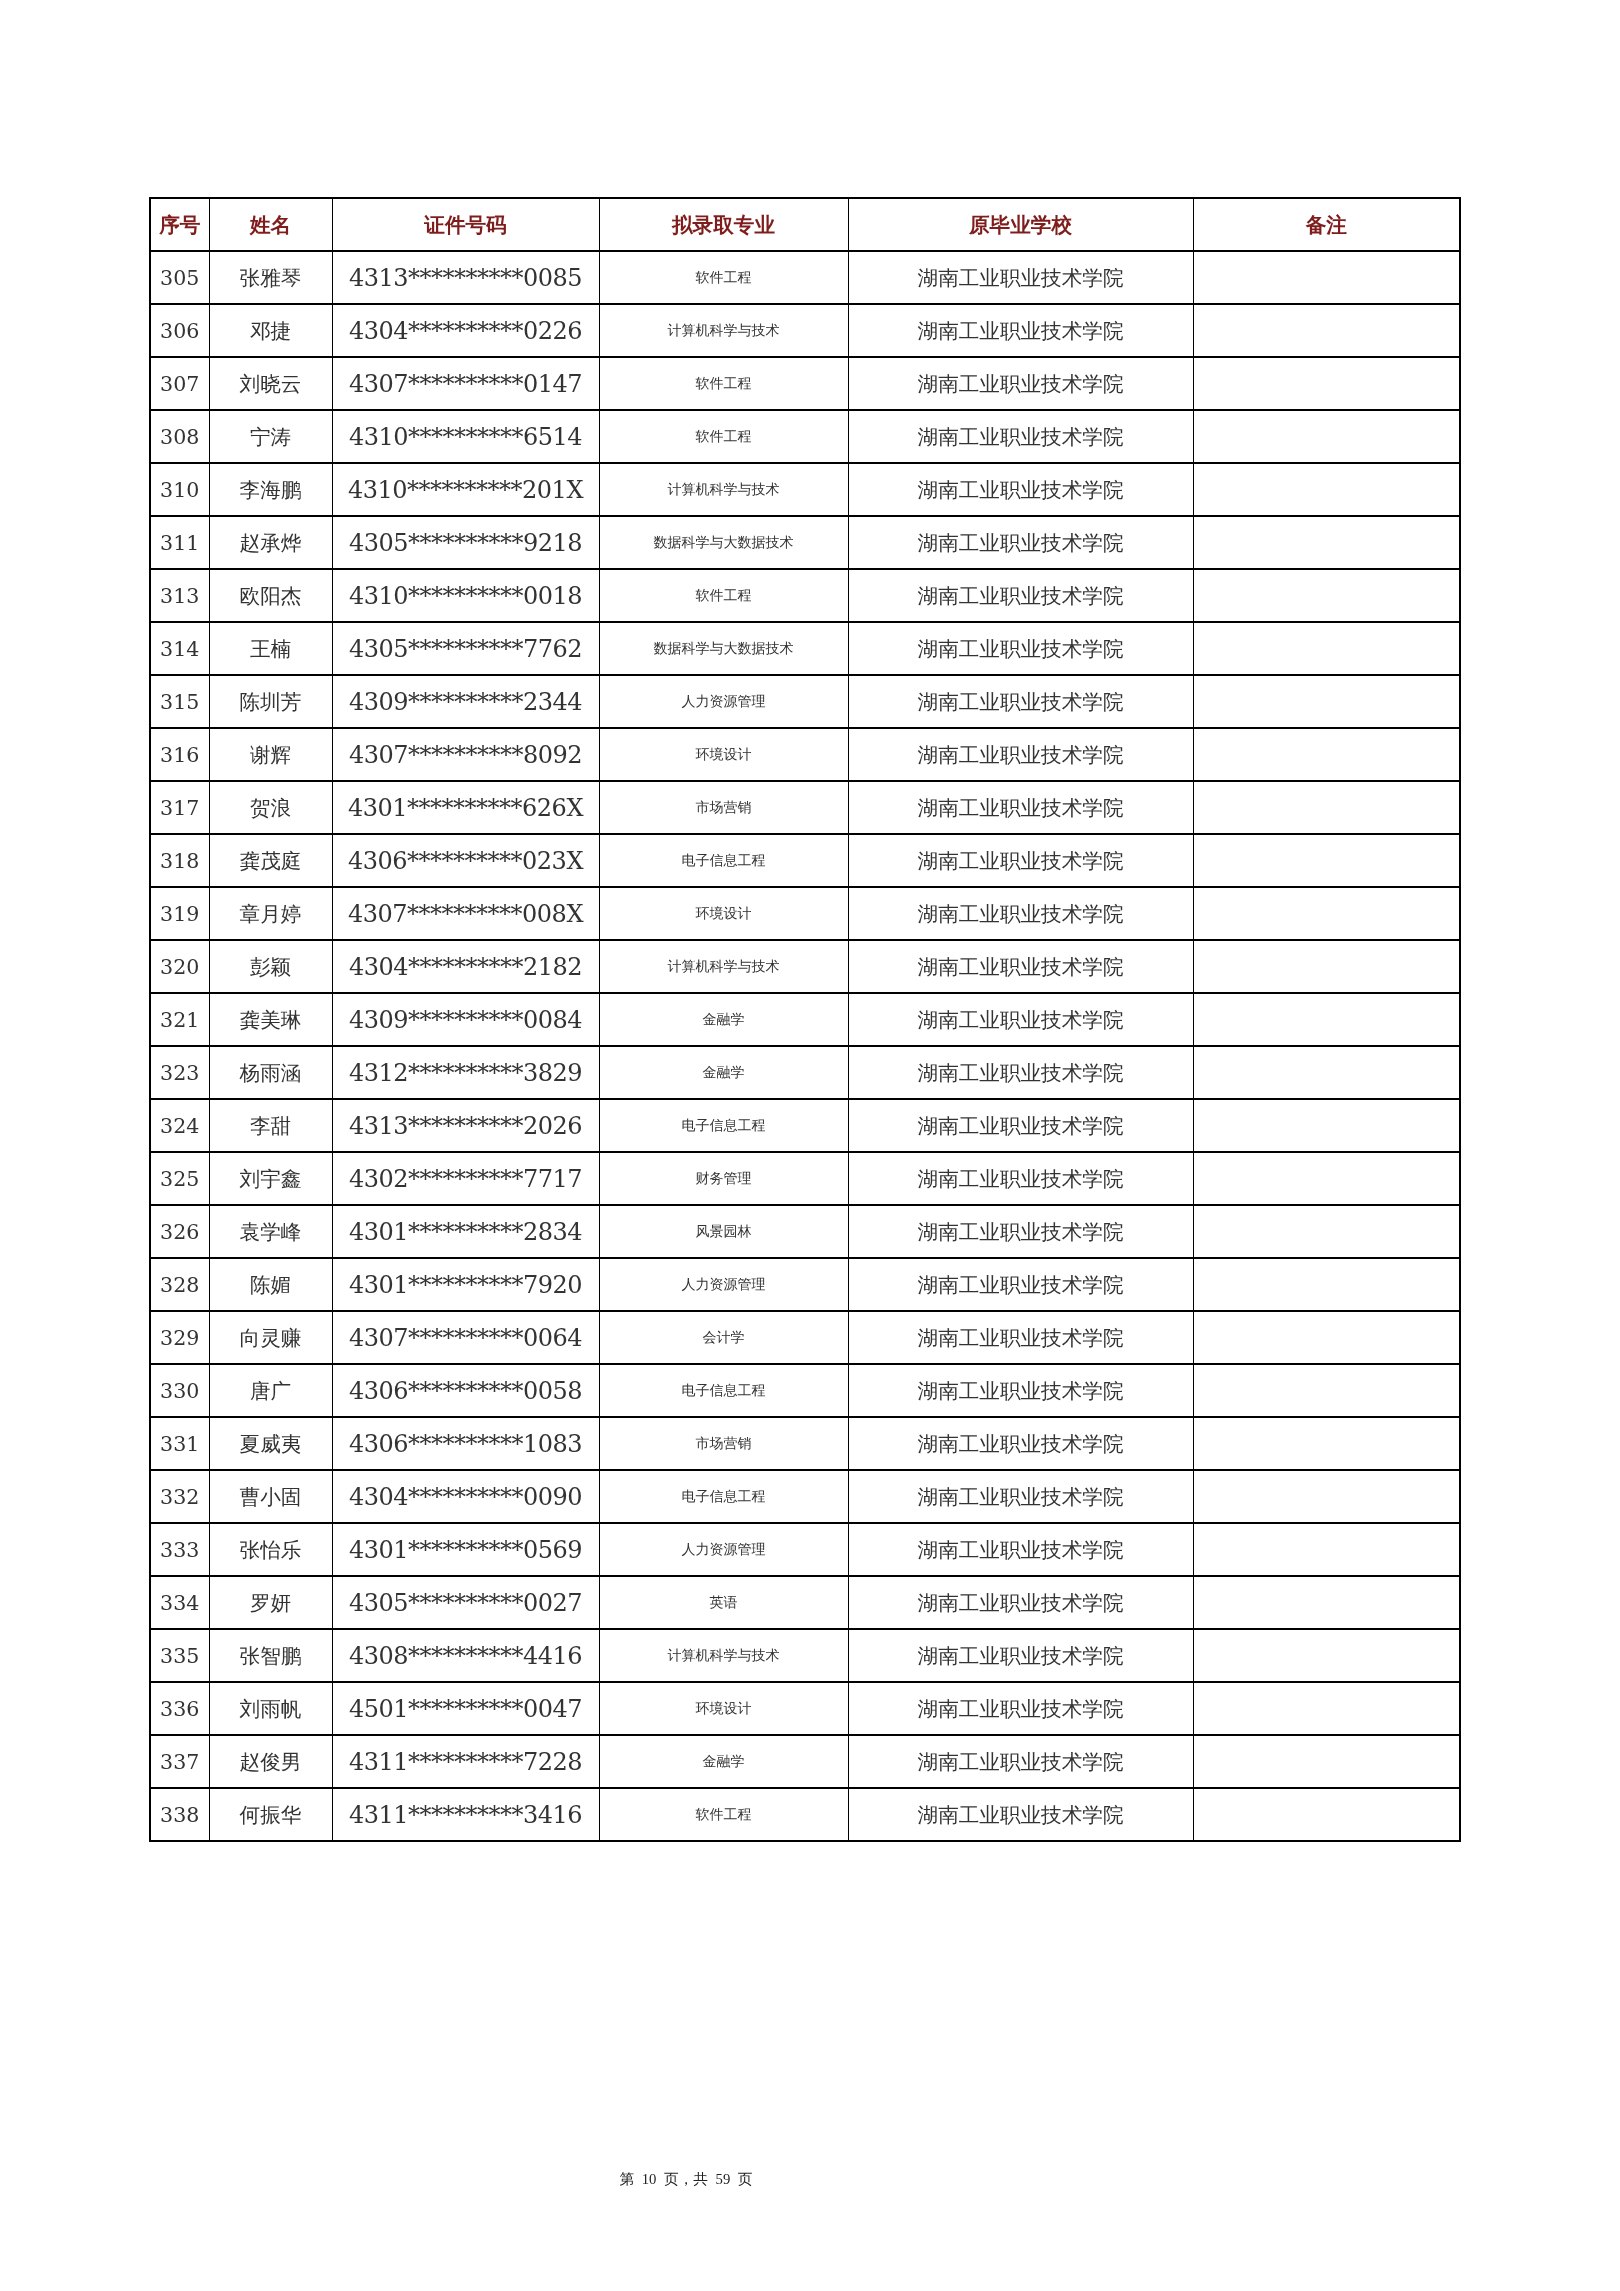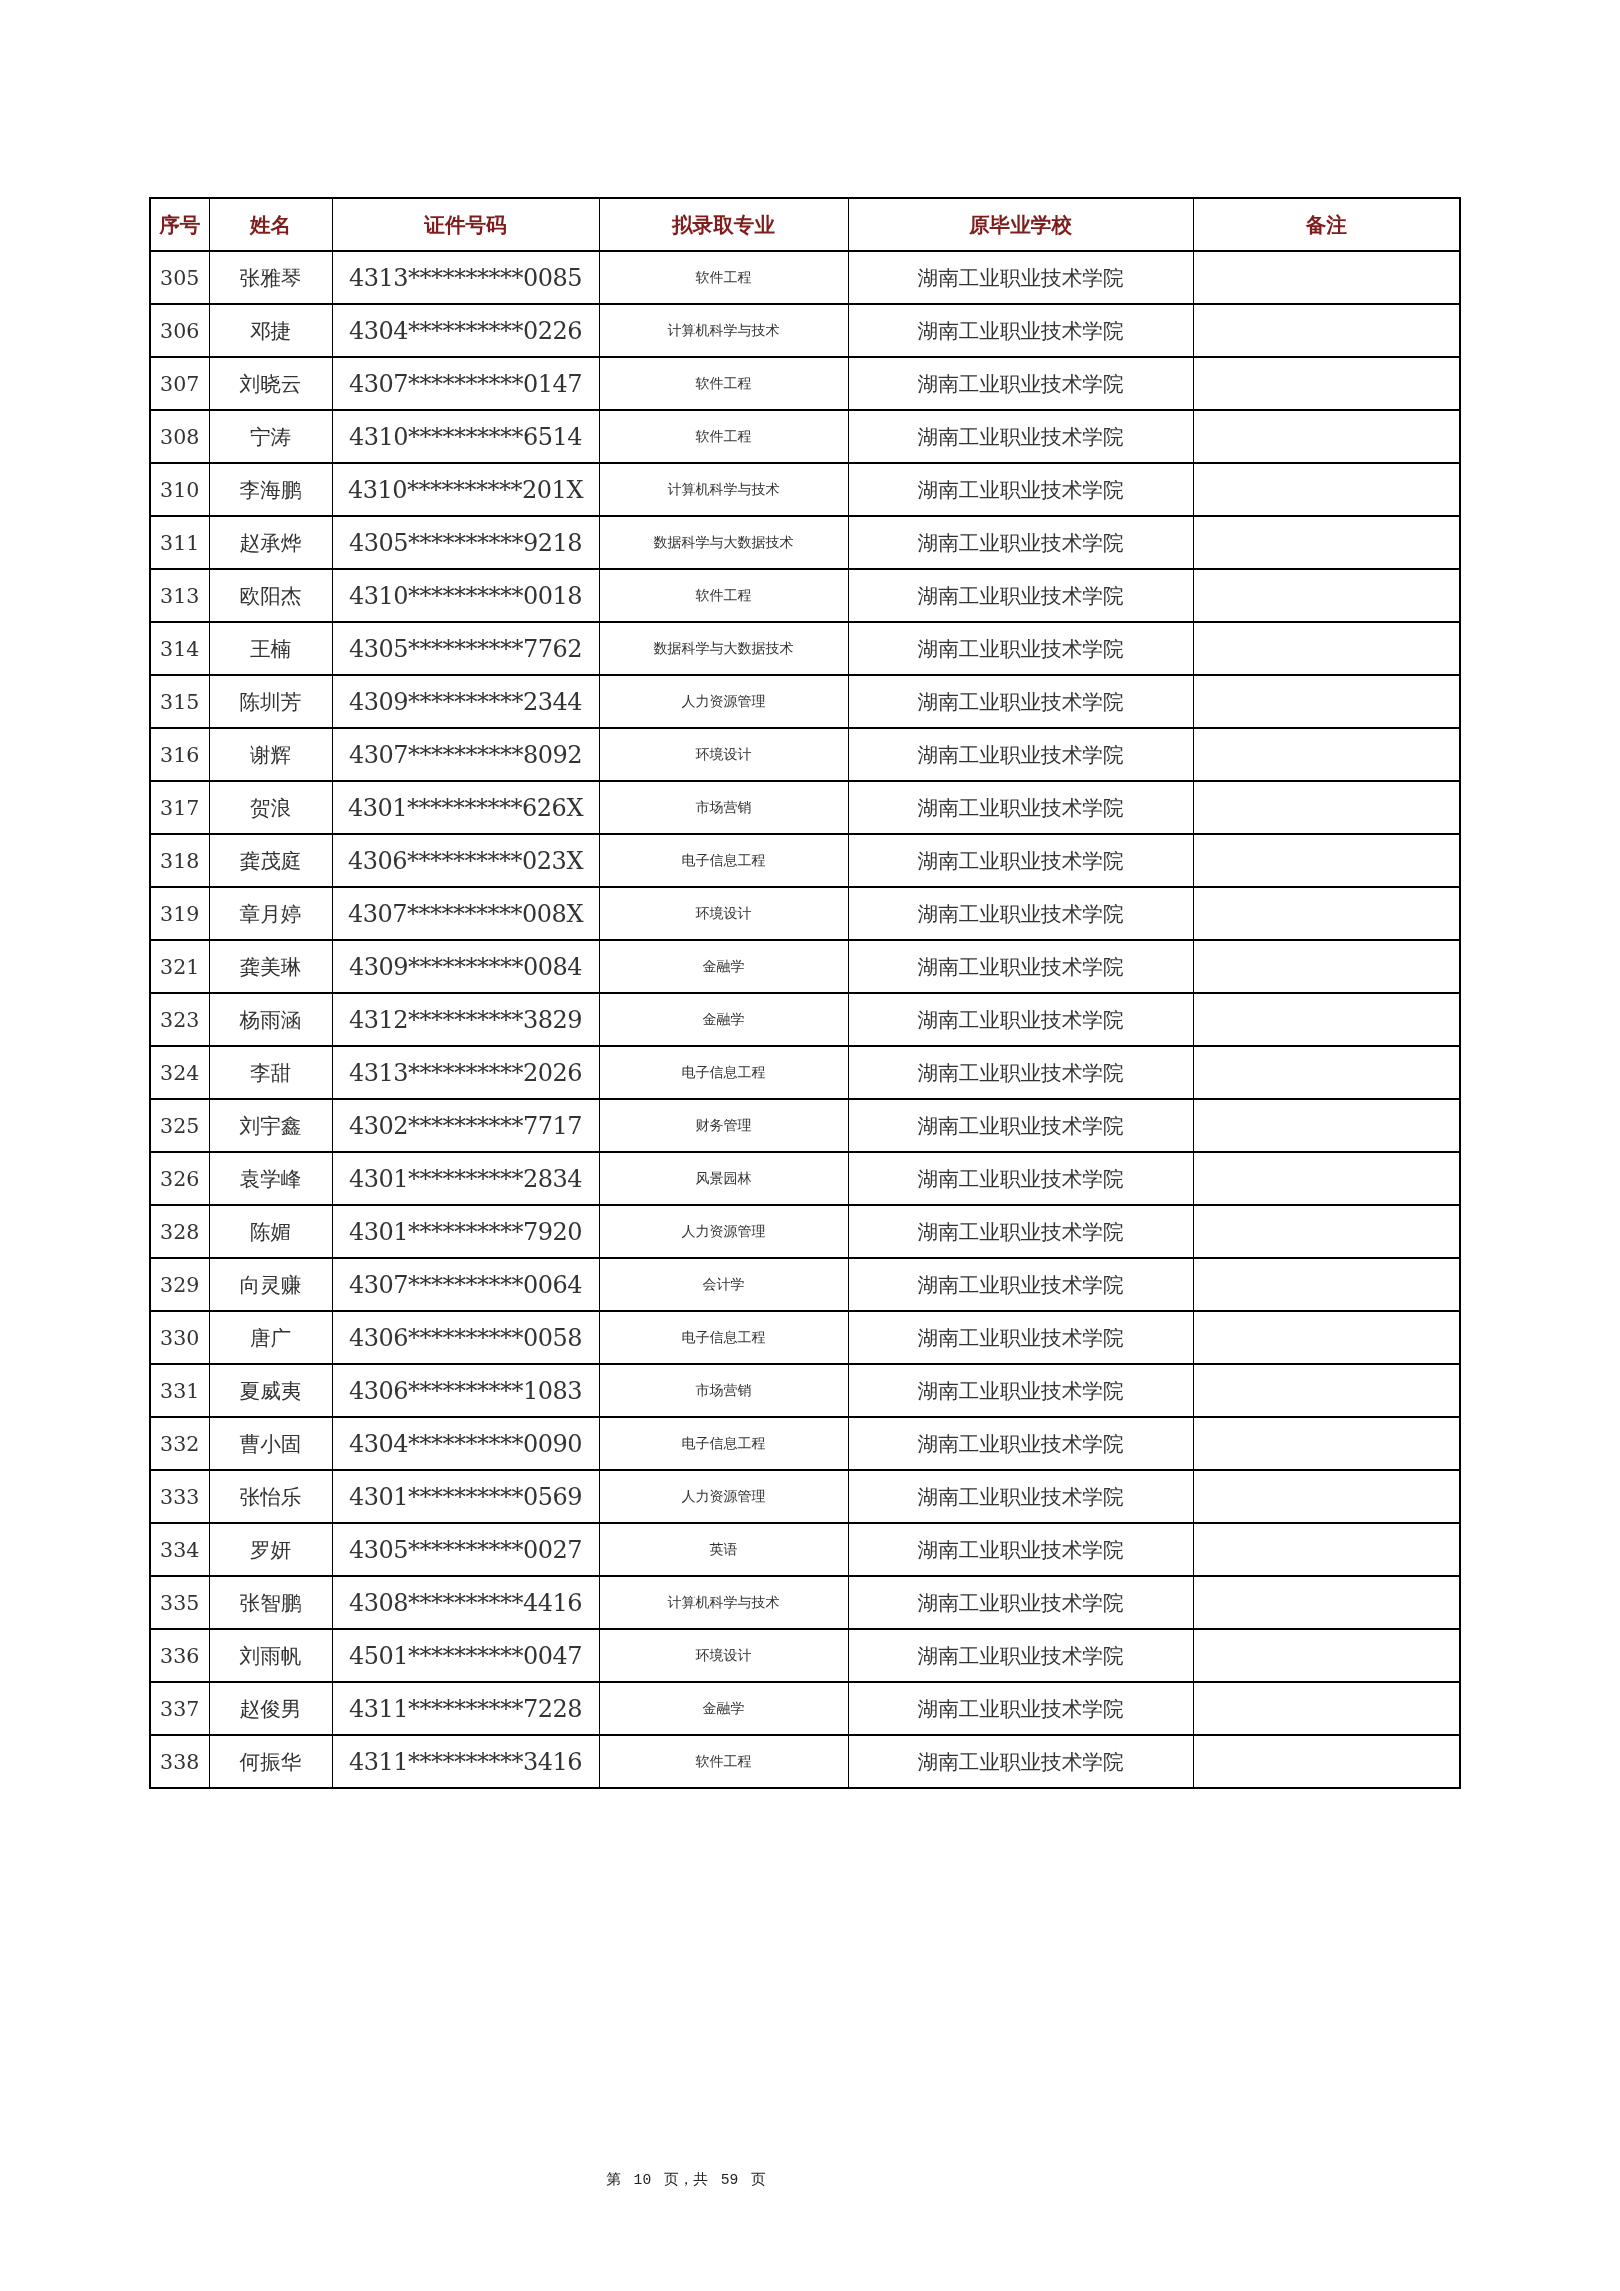--- a/index.html
+++ b/index.html
@@ -33,21 +33,21 @@
     }
     .page-table td {
       font-size: 20.6px;
       color: #333;
     }
     .page-table td.id-cell { letter-spacing: -0.5px; font-size: 24px; }
     .page-table td.major-cell { font-size: 14px; }
     .footer {
       position: absolute; left: 0; width: 1372px; top: 2170px;
       text-align: center; font-size: 14.7px; color: #222;
-      font-family: Liberation Mono, monospace;
+      font-family: Liberation Serif, serif;
       word-spacing: 3.9px;
     }
   </style>
 </head>
 <body>
 
 <table class="page-table">
   <colgroup>
     <col style="width:59px">
     <col style="width:123px">
@@ -165,20 +165,28 @@
       </tr>
       <tr>
         <td>319</td>
         <td>章月婷</td>
         <td class="id-cell">4307**********008X</td>
         <td class="major-cell">环境设计</td>
         <td>湖南工业职业技术学院</td>
         <td></td>
       </tr>
       <tr>
+        <td>320</td>
+        <td>彭颖</td>
+        <td class="id-cell">4304**********2182</td>
+        <td class="major-cell">计算机科学与技术</td>
+        <td>湖南工业职业技术学院</td>
+        <td></td>
+      </tr>
+      <tr>
         <td>321</td>
         <td>龚美琳</td>
         <td class="id-cell">4309**********0084</td>
         <td class="major-cell">金融学</td>
         <td>湖南工业职业技术学院</td>
         <td></td>
       </tr>
       <tr>
         <td>323</td>
         <td>杨雨涵</td>

